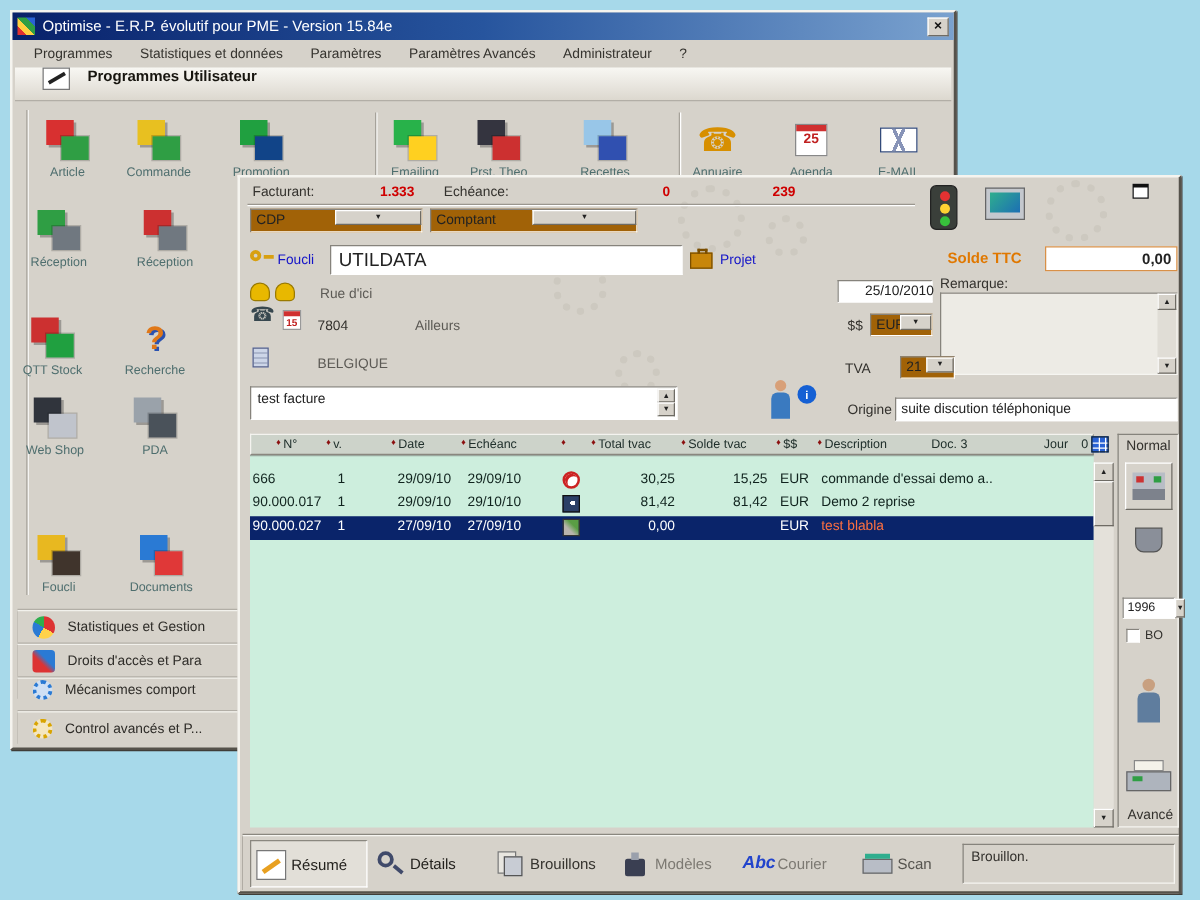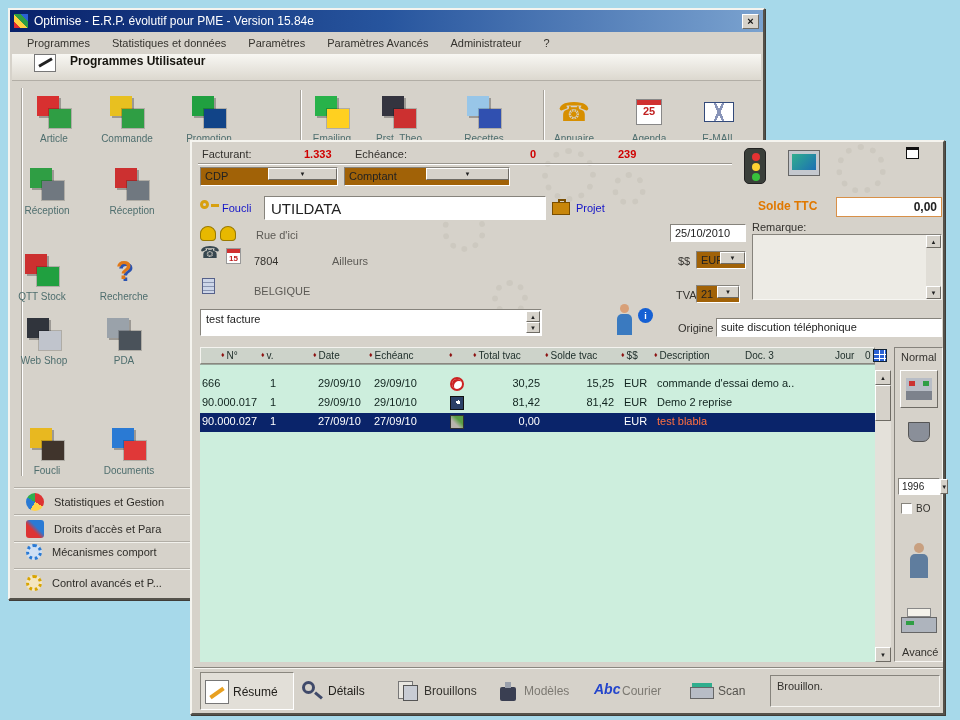--- a/index.html
+++ b/index.html
@@ -258,21 +258,21 @@
     <div class="abs" style="left:644px;top:55px;width:106px;height:20px;background:#fff;border:1px solid #d89048;display:flex;align-items:center;justify-content:flex-end">
       <span style="font-size:12px;font-weight:bold;padding-right:4px">0,00</span>
     </div>
 
     <div class="abs" style="left:8px;top:84px;width:38px;height:16px">
       <i class="abs" style="left:0;top:0;width:16px;height:15px;background:#e8b800;border:1px solid #9a7a00;border-radius:50% 50% 4px 4px"></i>
       <i class="abs" style="left:20px;top:0;width:16px;height:15px;background:#e8b800;border:1px solid #9a7a00;border-radius:50% 50% 4px 4px"></i>
     </div>
     <span class="lbl gray abs" style="left:64px;top:87px">Rue d'ici</span>
     <div class="sk abs" style="left:478px;top:82px;width:76px;height:18px">
-      <span style="display:block;padding:2px 4px;font-size:11px">25/10/2010</span>
+      <span style="display:block;padding:2px 21px;font-size:11px">25/10/2010</span>
     </div>
     <span class="lbl abs" style="left:560px;top:79px">Remarque:</span>
     <div class="sk2 abs" style="left:560px;top:92px;width:190px;height:66px;background:#edebe5">
       <div class="abs" style="right:0;top:13px;bottom:13px;width:15px;background:#e0ddd6"></div>
       <div class="rz abs" style="right:0;top:0;width:15px;height:13px;display:flex;align-items:center;justify-content:center">
           <span class="arr">▲</span>
         </div>
       <div class="rz abs" style="right:0;bottom:0;width:15px;height:13px;display:flex;align-items:center;justify-content:center">
           <span class="arr">▼</span>
         </div>
@@ -289,21 +289,21 @@
     <div class="combo abs" style="left:504px;top:109px;width:50px;height:18px">
       <span>EUR</span>
       <span class="cbtn">
           <span class="arr">▼</span>
         </span>
     </div>
 
     <div class="abs" style="left:10px;top:136px;width:13px;height:16px;background:#cdd6e8;border:1px solid #56618a;background-image:linear-gradient(#8894b0 1px,transparent 1px);background-size:100% 4px;background-position:0 3px"></div>
     <span class="lbl gray abs" style="left:62px;top:143px">BELGIQUE</span>
     <span class="lbl abs" style="left:484px;top:147px">TVA</span>
-    <div class="combo abs" style="left:504px;top:143px;width:44px;height:18px">
+    <div class="combo abs" style="left:528px;top:143px;width:44px;height:18px">
       <span>21</span>
       <span class="cbtn">
           <span class="arr">▼</span>
         </span>
     </div>
 
     <div class="sk abs" style="left:8px;top:167px;width:342px;height:27px">
       <span style="display:block;padding:3px 5px;font-size:11px;white-space:nowrap">test facture</span>
       <div class="abs" style="right:1px;top:1px;width:14px;height:23px">
         <div class="rz" style="height:11px;display:flex;align-items:center;justify-content:center">

